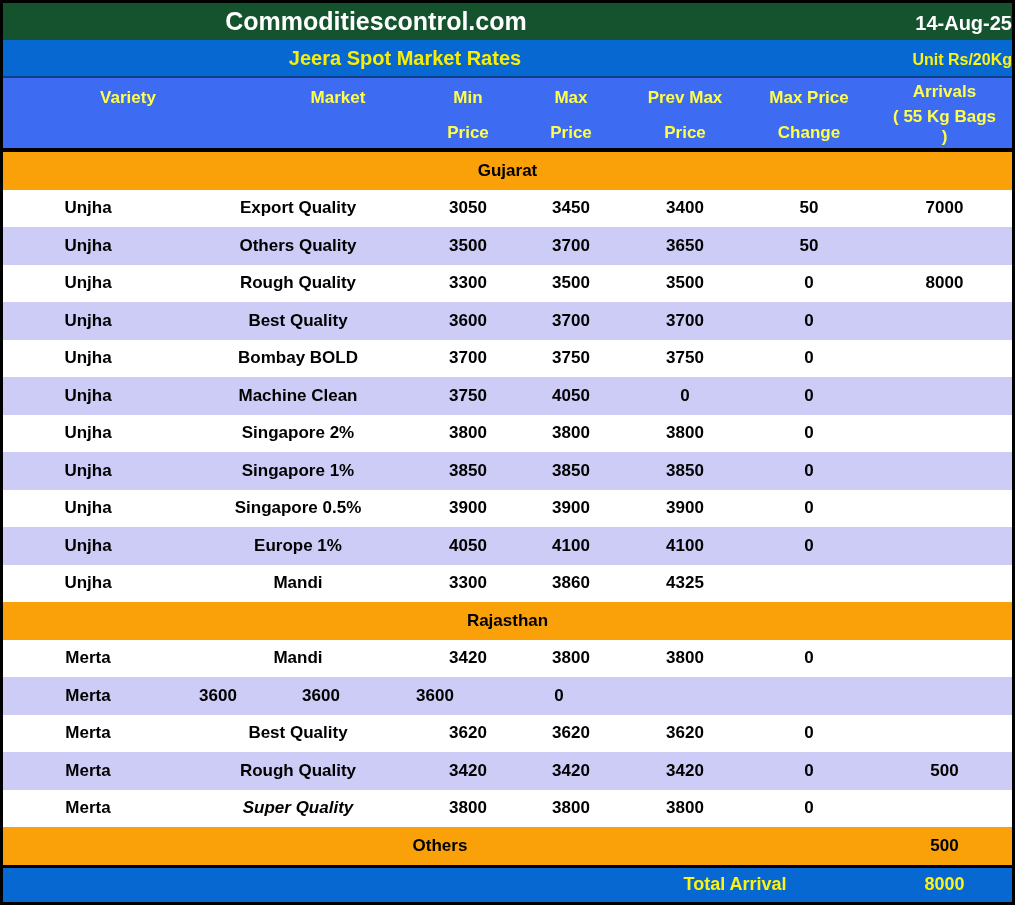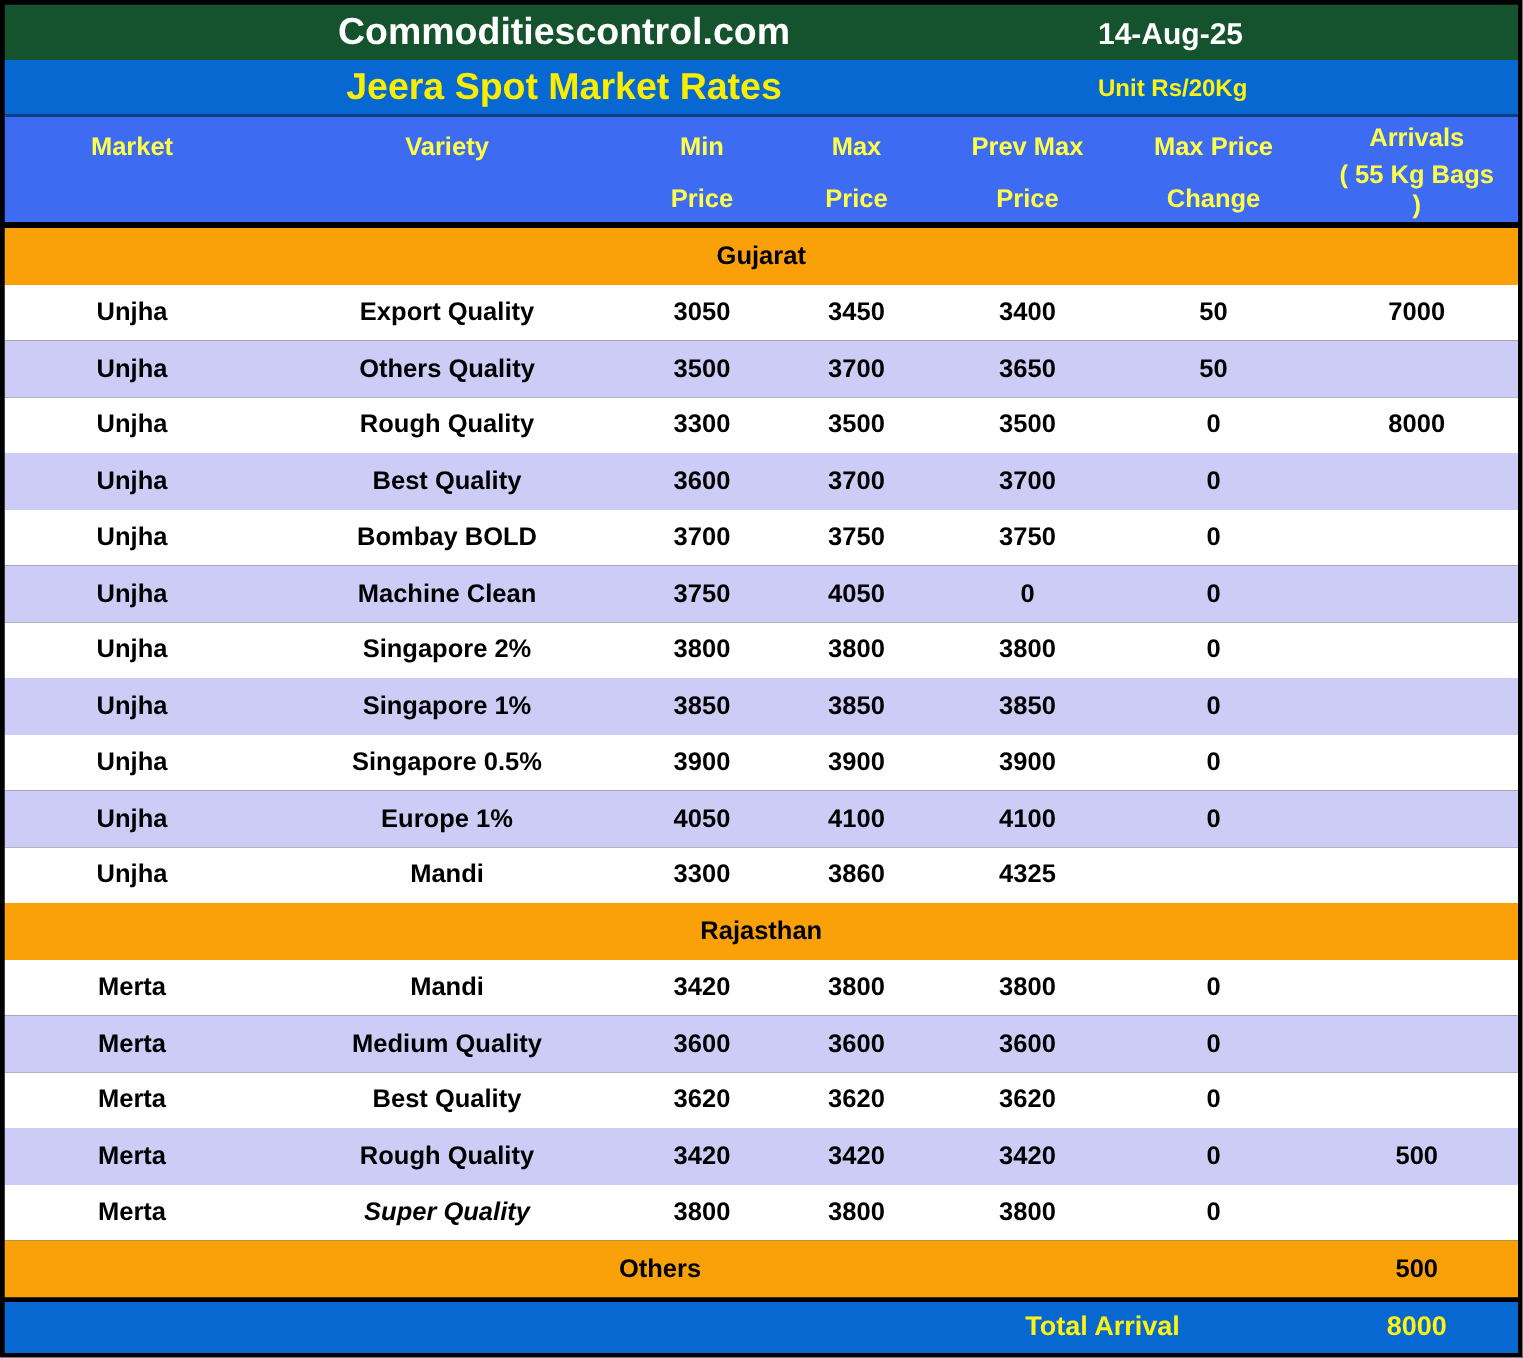--- a/index.html
+++ b/index.html
@@ -12,22 +12,22 @@
     font-weight: bold;
     position: relative;
   }
   .inner { width: 1009px; height: 899px; display: flex; flex-direction: column; overflow: hidden; }
 
   
   .bar-top { height: 37px; background: #14532d; position: relative; display: flex; align-items: center; flex: none; }
   .bar-title { height: 36px; background: #0768d2; position: relative; display: flex; align-items: center; flex: none; }
   .center-left { width: 746px; text-align: center; }
   .site-title { color: #ffffff; font-size: 25px; letter-spacing: 0px; }
-  .page-title { color: #f9ee00; font-size: 25px; }
-  .right-block { position: absolute; right: 0; top: 4px; bottom: 0; width: 280px; display: flex; align-items: center; justify-content: flex-start; }
+  .page-title { color: #f9ee00; font-size: 20px; margin-left: 29px; }
+  .right-block { position: absolute; right: 0; top: 4px; bottom: 0; width: 280px; display: flex; align-items: center; justify-content: flex-end; }
   .date-text { color: #ffffff; font-size: 20px; }
   .unit-text { color: #fdf312; font-size: 16px; }
 
   
   .colband { height: 72px; background: #3d6bf2; border-top: 2px solid #0c3f88; display: flex; overflow: hidden; flex: none; }
   .hcell { display: flex; flex-direction: column; align-items: center; color: #ffff4a; font-size: 17px; overflow: hidden; }
   .hline1 { height: 40px; display: flex; align-items: center; }
   .hline2 { height: 30px; display: flex; align-items: center; }
   .hline3 { height: 30px; display: flex; align-items: flex-start; }
 
@@ -65,25 +65,25 @@
     </div>
 
     <div class="bar-title">
       <div class="center-left page-title">Jeera Spot Market Rates</div>
       <div class="right-block">
         <span class="unit-text">Unit Rs/20Kg</span>
       </div>
     </div>
 
     <div class="colband" id="colband">
+        <div class="hcell" style="width: 250px;">
+          <div class="hline1">Variety</div>
+        </div>
         <div class="hcell" style="width: 170px;">
           <div class="hline1">Market</div>
-        </div>
-        <div class="hcell" style="width: 250px;">
-          <div class="hline1">Variety</div>
         </div>
         <div class="hcell" style="width: 90px;">
           <div class="hline1">Min</div>
           <div class="hline2">Price</div>
         </div>
         <div class="hcell" style="width: 116px;">
           <div class="hline1">Max</div>
           <div class="hline2">Price</div>
         </div>
         <div class="hcell" style="width: 112px;">
@@ -208,21 +208,20 @@
           <div class="cell" style="width: 170px;">Merta</div>
           <div class="cell" style="width: 250px;">Mandi</div>
           <div class="cell" style="width: 90px;">3420</div>
           <div class="cell" style="width: 116px;">3800</div>
           <div class="cell" style="width: 112px;">3800</div>
           <div class="cell" style="width: 136px;">0</div>
           <div class="cell" style="width: 135px;"></div>
         </div>
         <div class="row odd">
           <div class="cell" style="width: 170px;">Merta</div>
-          <div class="cell" style="width: 250px;">Medium Quality</div>
           <div class="cell" style="width: 90px;">3600</div>
           <div class="cell" style="width: 116px;">3600</div>
           <div class="cell" style="width: 112px;">3600</div>
           <div class="cell" style="width: 136px;">0</div>
           <div class="cell" style="width: 135px;"></div>
         </div>
         <div class="row even">
           <div class="cell" style="width: 170px;">Merta</div>
           <div class="cell" style="width: 250px;">Best Quality</div>
           <div class="cell" style="width: 90px;">3620</div>

